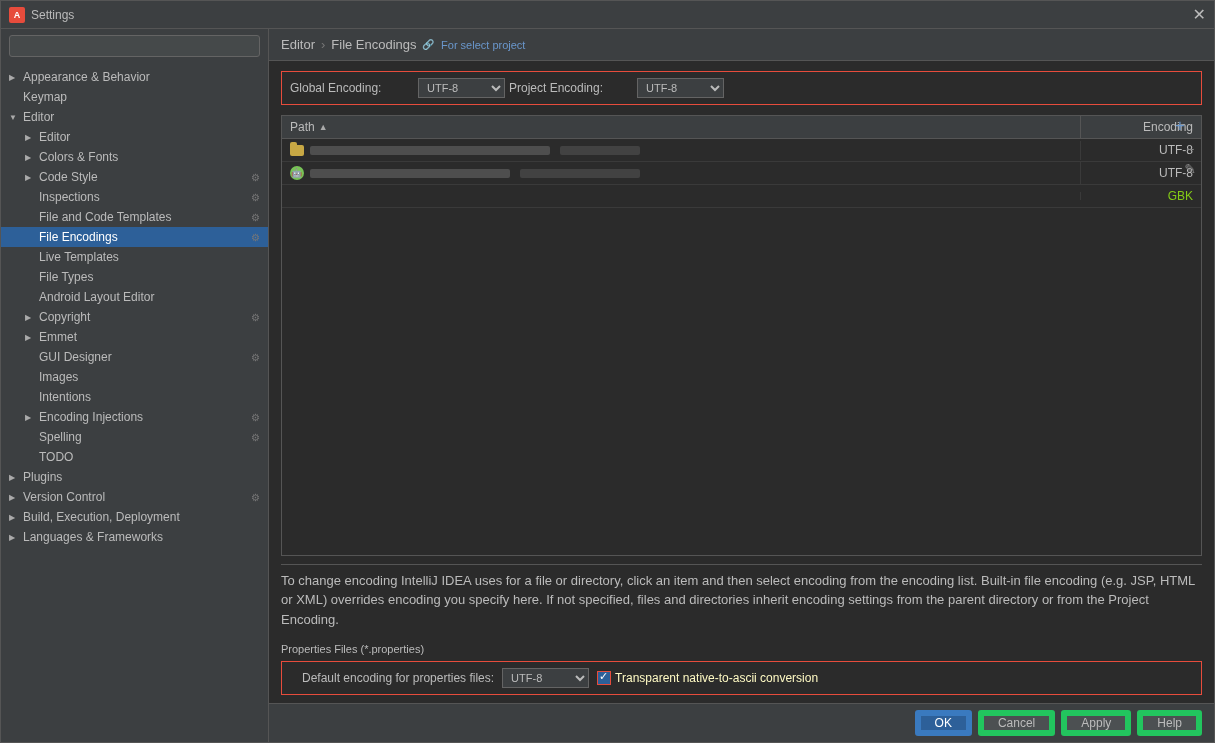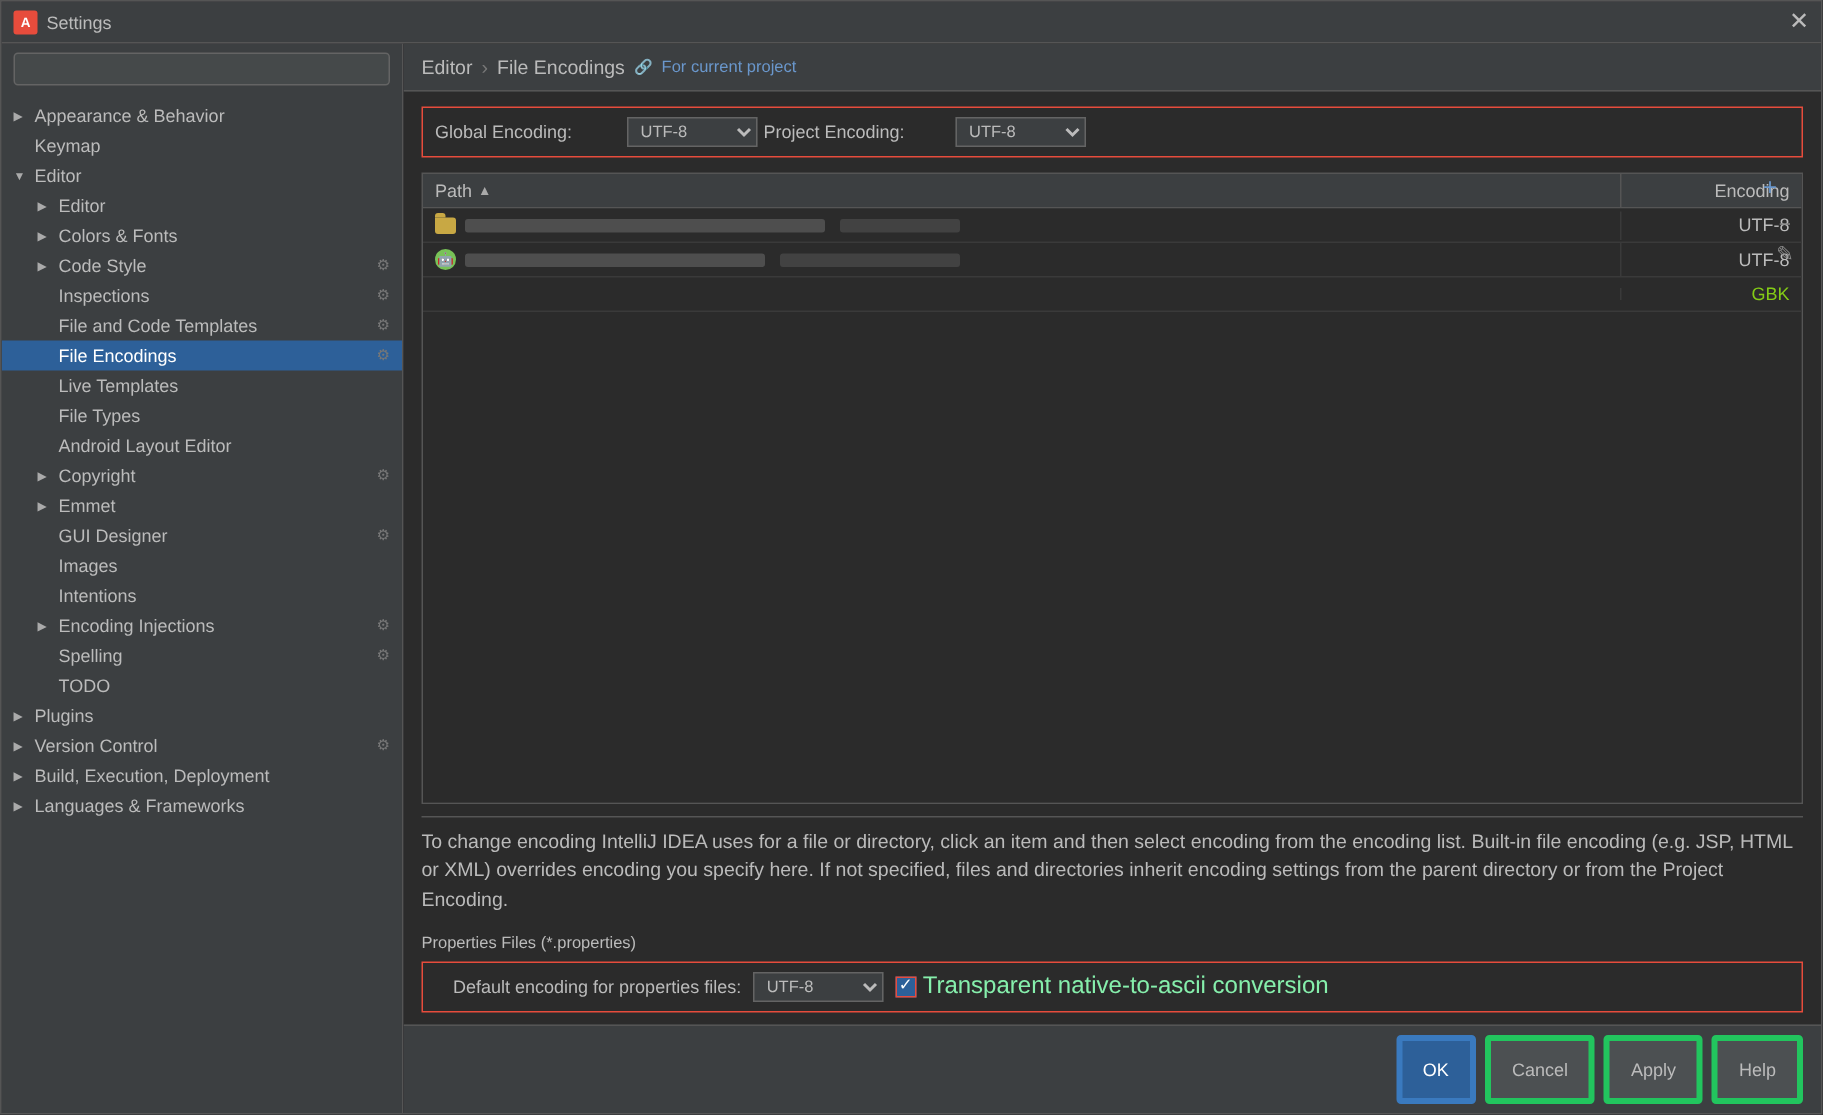--- a/index.html
+++ b/index.html
@@ -354,41 +354,41 @@
     .checkbox-checked::after {
       content: '✓';
       position: absolute;
       top: -2px;
       left: 1px;
       color: white;
       font-size: 11px;
     }
     
     .prop-checkbox-label {
-      color: #86efac;
-      font-size: 16px;
+      color: #fef9c3;
+      font-size: 12px;
     }
     
     .footer {
       background: #3c3f41;
       border-top: 1px solid #555;
       padding: 6px 12px;
       display: flex;
       justify-content: flex-end;
       gap: 6px;
       align-items: center;
       flex-shrink: 0;
     }
     
     .footer-btn {
-      padding: 12px 14px;
+      padding: 0 14px;
       font-size: 12px;
       cursor: pointer;
       border-radius: 3px;
-      border: 4px solid #22c55e;
+      border: 6px solid #22c55e;
       background: #4c5052;
       color: #bbb;
     }
     
     .footer-btn.primary {
       background: #2d6099;
       border-color: #3a7abf;
       color: white;
     }
     
@@ -632,21 +632,21 @@
       </div>
     </div>
 
     <div class="main-panel">
 
       <div class="panel-header">
         <span>Editor</span>
         <span class="breadcrumb-sep">›</span>
         <span>File Encodings</span>
         <span style="color:#aaa; font-size:10px;">🔗</span>
-        <span class="project-link">For current project</span>
+        <span class="project-link">For select project</span>
       </div>
 
       <div class="panel-content">
 
         <div class="encoding-fields">
           <div class="encoding-row">
             <span class="encoding-label">Global Encoding:</span>
             <select class="encoding-select">
               <option>UTF-8</option>
               <option>GBK</option>

